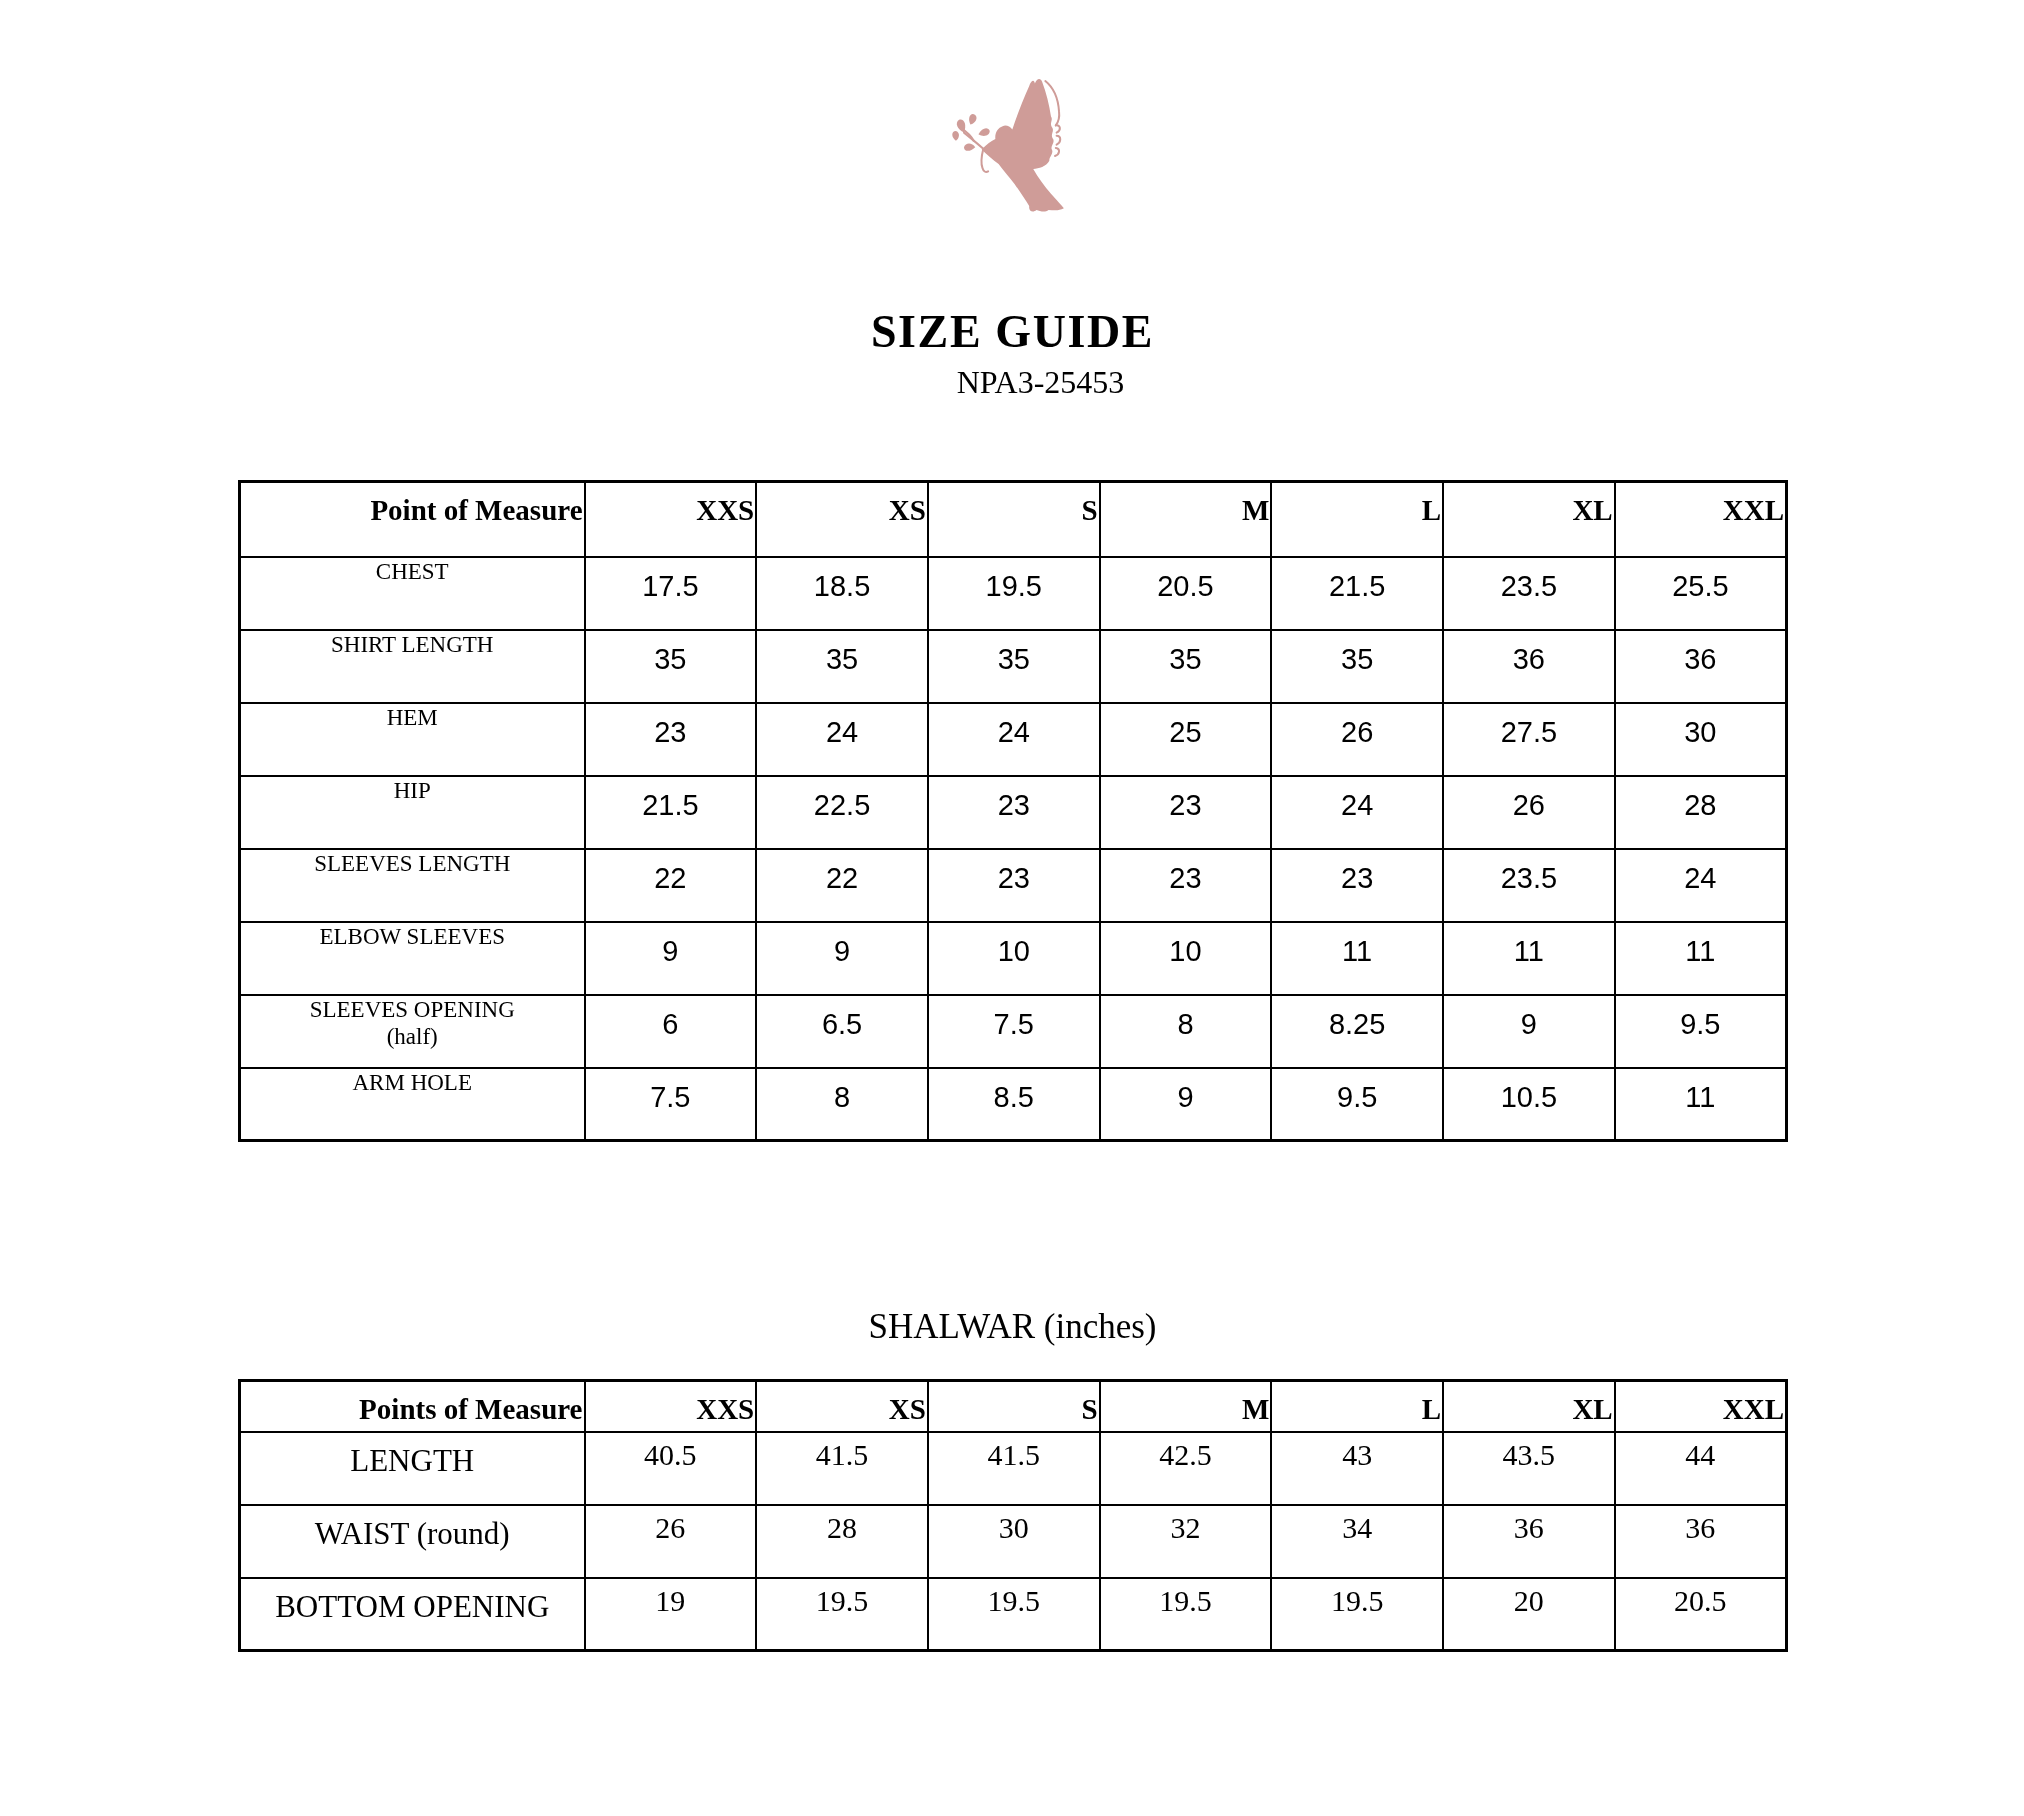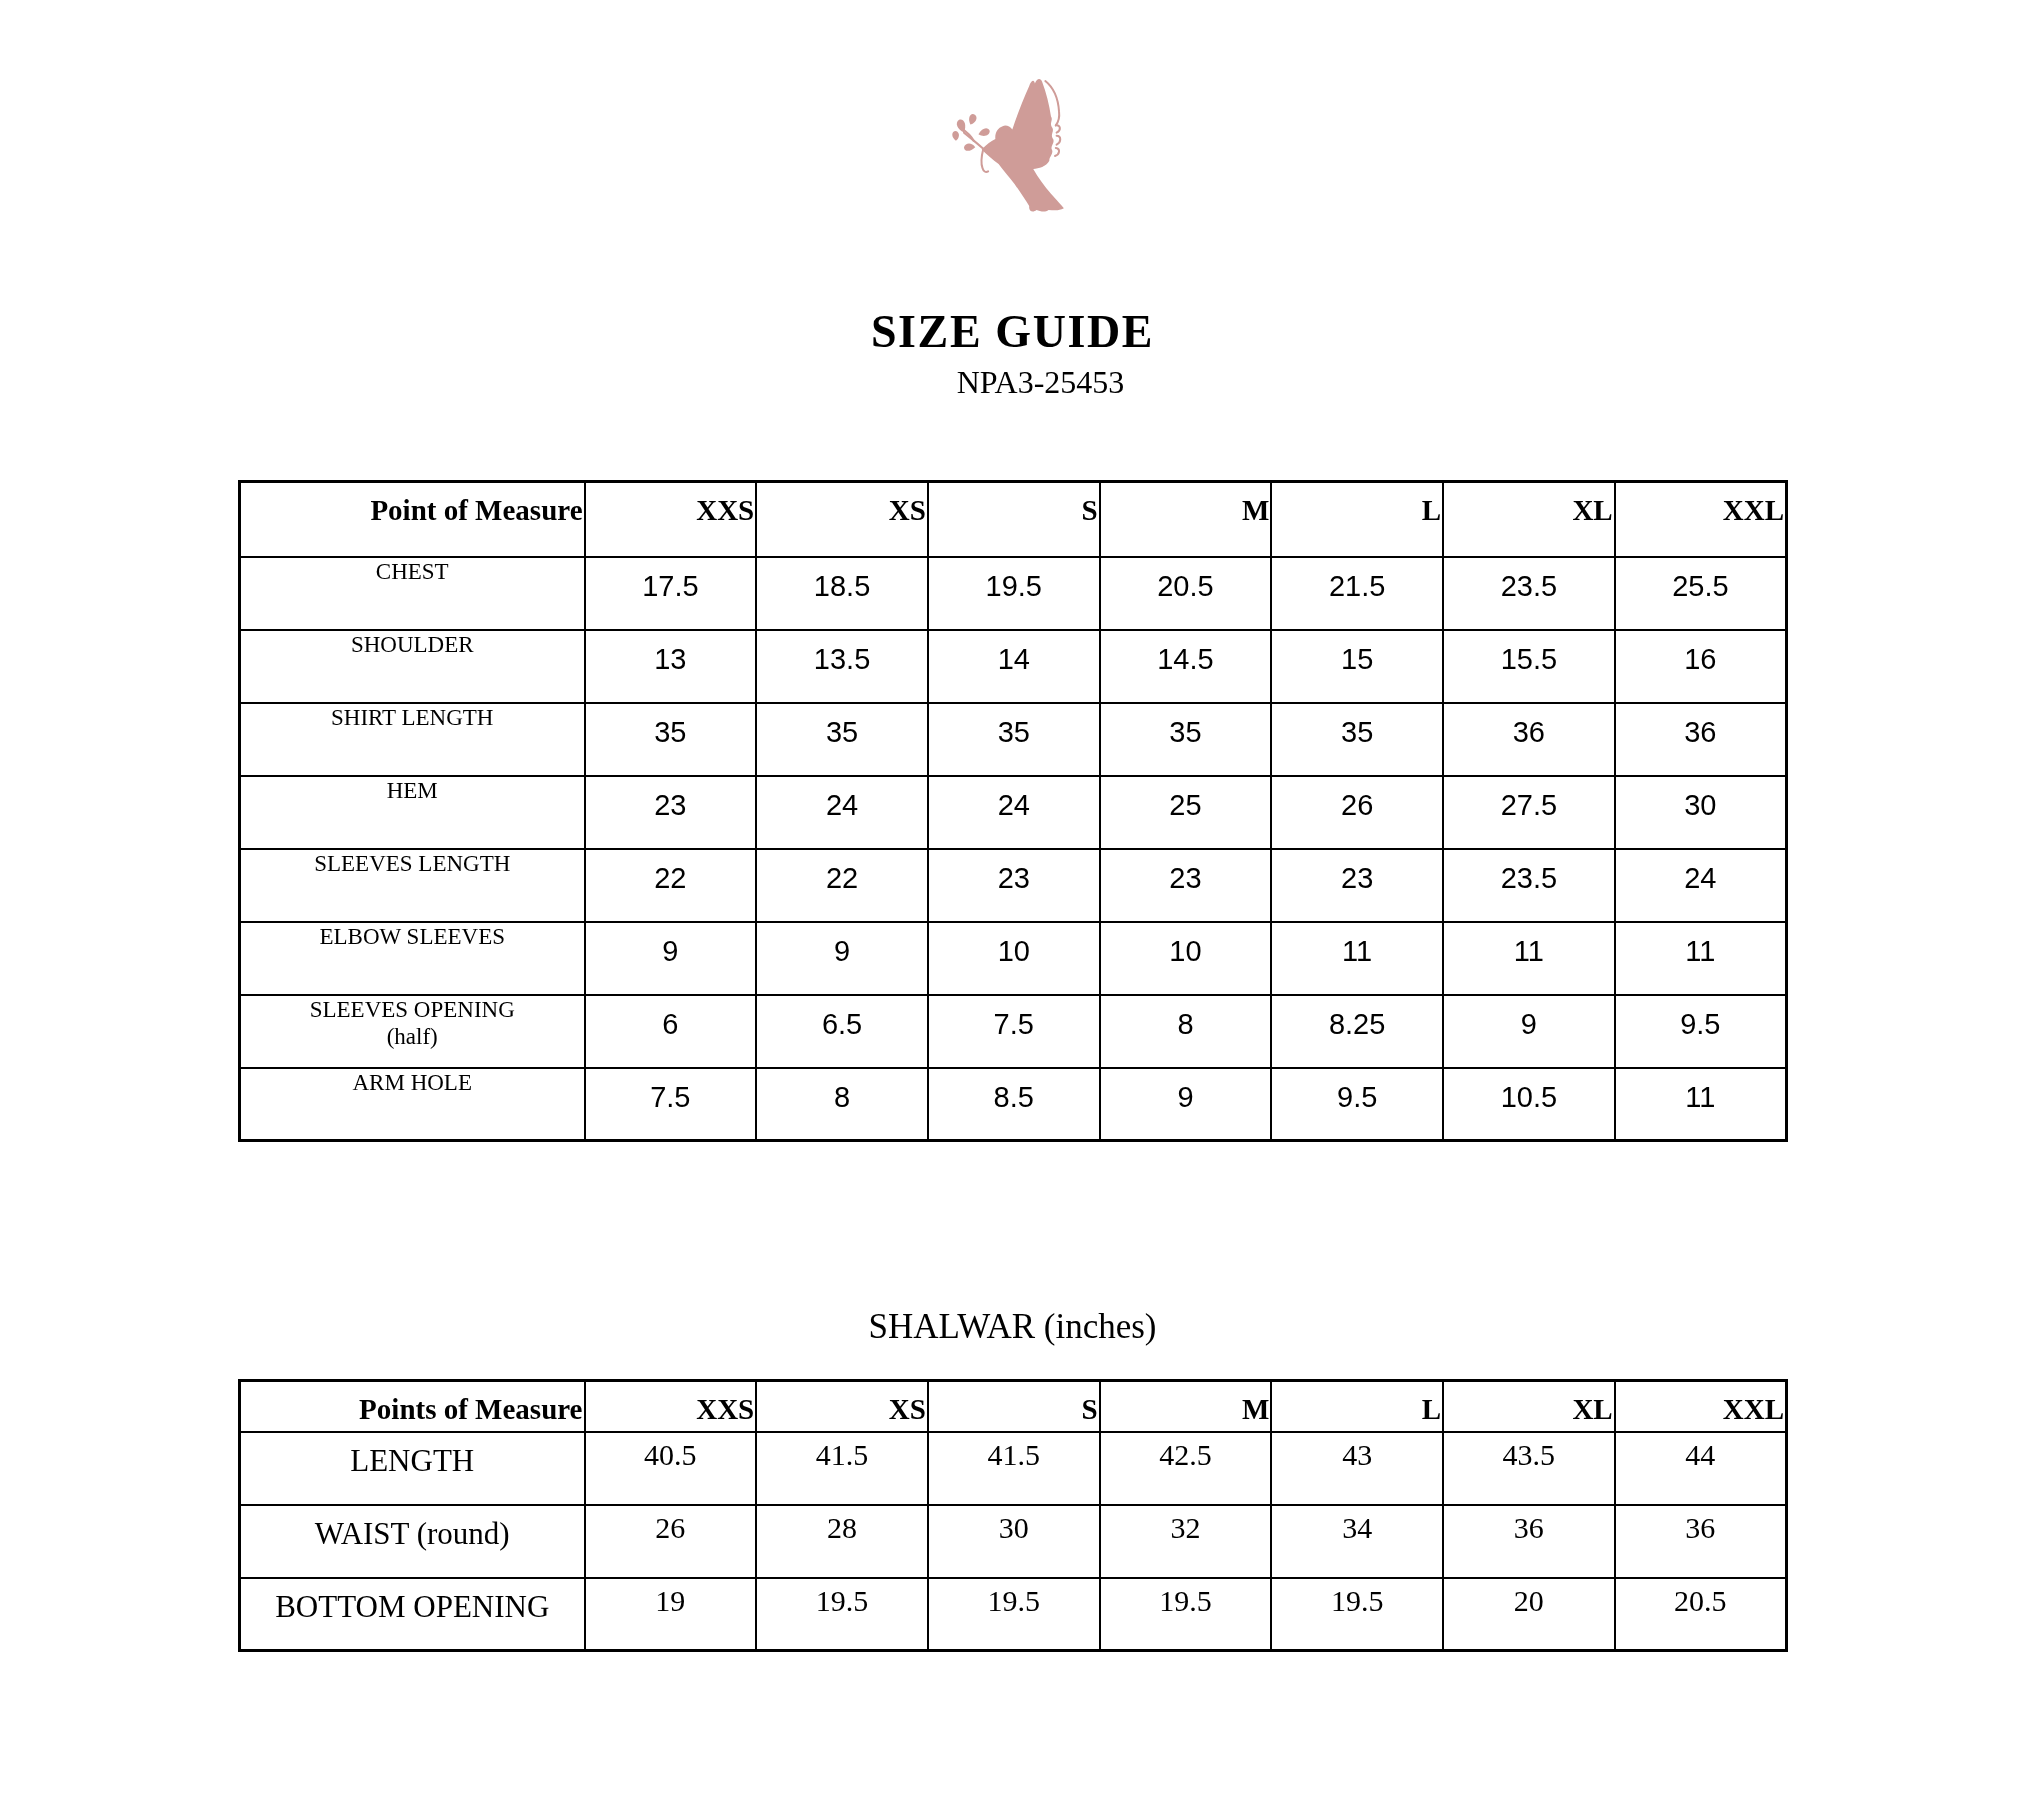--- a/index.html
+++ b/index.html
@@ -122,48 +122,48 @@
           <td class="label-cell">CHEST</td>
           <td class="value-cell">17.5</td>
           <td class="value-cell">18.5</td>
           <td class="value-cell">19.5</td>
           <td class="value-cell">20.5</td>
           <td class="value-cell">21.5</td>
           <td class="value-cell">23.5</td>
           <td class="value-cell">25.5</td>
         </tr>
         <tr>
-          <td class="label-cell">SHOULDER</td>
-          <td class="value-cell">13</td>
-          <td class="value-cell">13.5</td>
-          <td class="value-cell">14</td>
-          <td class="value-cell">14.5</td>
-          <td class="value-cell">15</td>
-          <td class="value-cell">15.5</td>
-          <td class="value-cell">16</td>
-        </tr>
-        <tr>
           <td class="label-cell">SHIRT LENGTH</td>
           <td class="value-cell">35</td>
           <td class="value-cell">35</td>
           <td class="value-cell">35</td>
           <td class="value-cell">35</td>
           <td class="value-cell">35</td>
           <td class="value-cell">36</td>
           <td class="value-cell">36</td>
         </tr>
         <tr>
           <td class="label-cell">HEM</td>
           <td class="value-cell">23</td>
           <td class="value-cell">24</td>
           <td class="value-cell">24</td>
           <td class="value-cell">25</td>
           <td class="value-cell">26</td>
           <td class="value-cell">27.5</td>
           <td class="value-cell">30</td>
+        </tr>
+        <tr>
+          <td class="label-cell">HIP</td>
+          <td class="value-cell">21.5</td>
+          <td class="value-cell">22.5</td>
+          <td class="value-cell">23</td>
+          <td class="value-cell">23</td>
+          <td class="value-cell">24</td>
+          <td class="value-cell">26</td>
+          <td class="value-cell">28</td>
         </tr>
         <tr>
           <td class="label-cell">SLEEVES LENGTH</td>
           <td class="value-cell">22</td>
           <td class="value-cell">22</td>
           <td class="value-cell">23</td>
           <td class="value-cell">23</td>
           <td class="value-cell">23</td>
           <td class="value-cell">23.5</td>
           <td class="value-cell">24</td>

